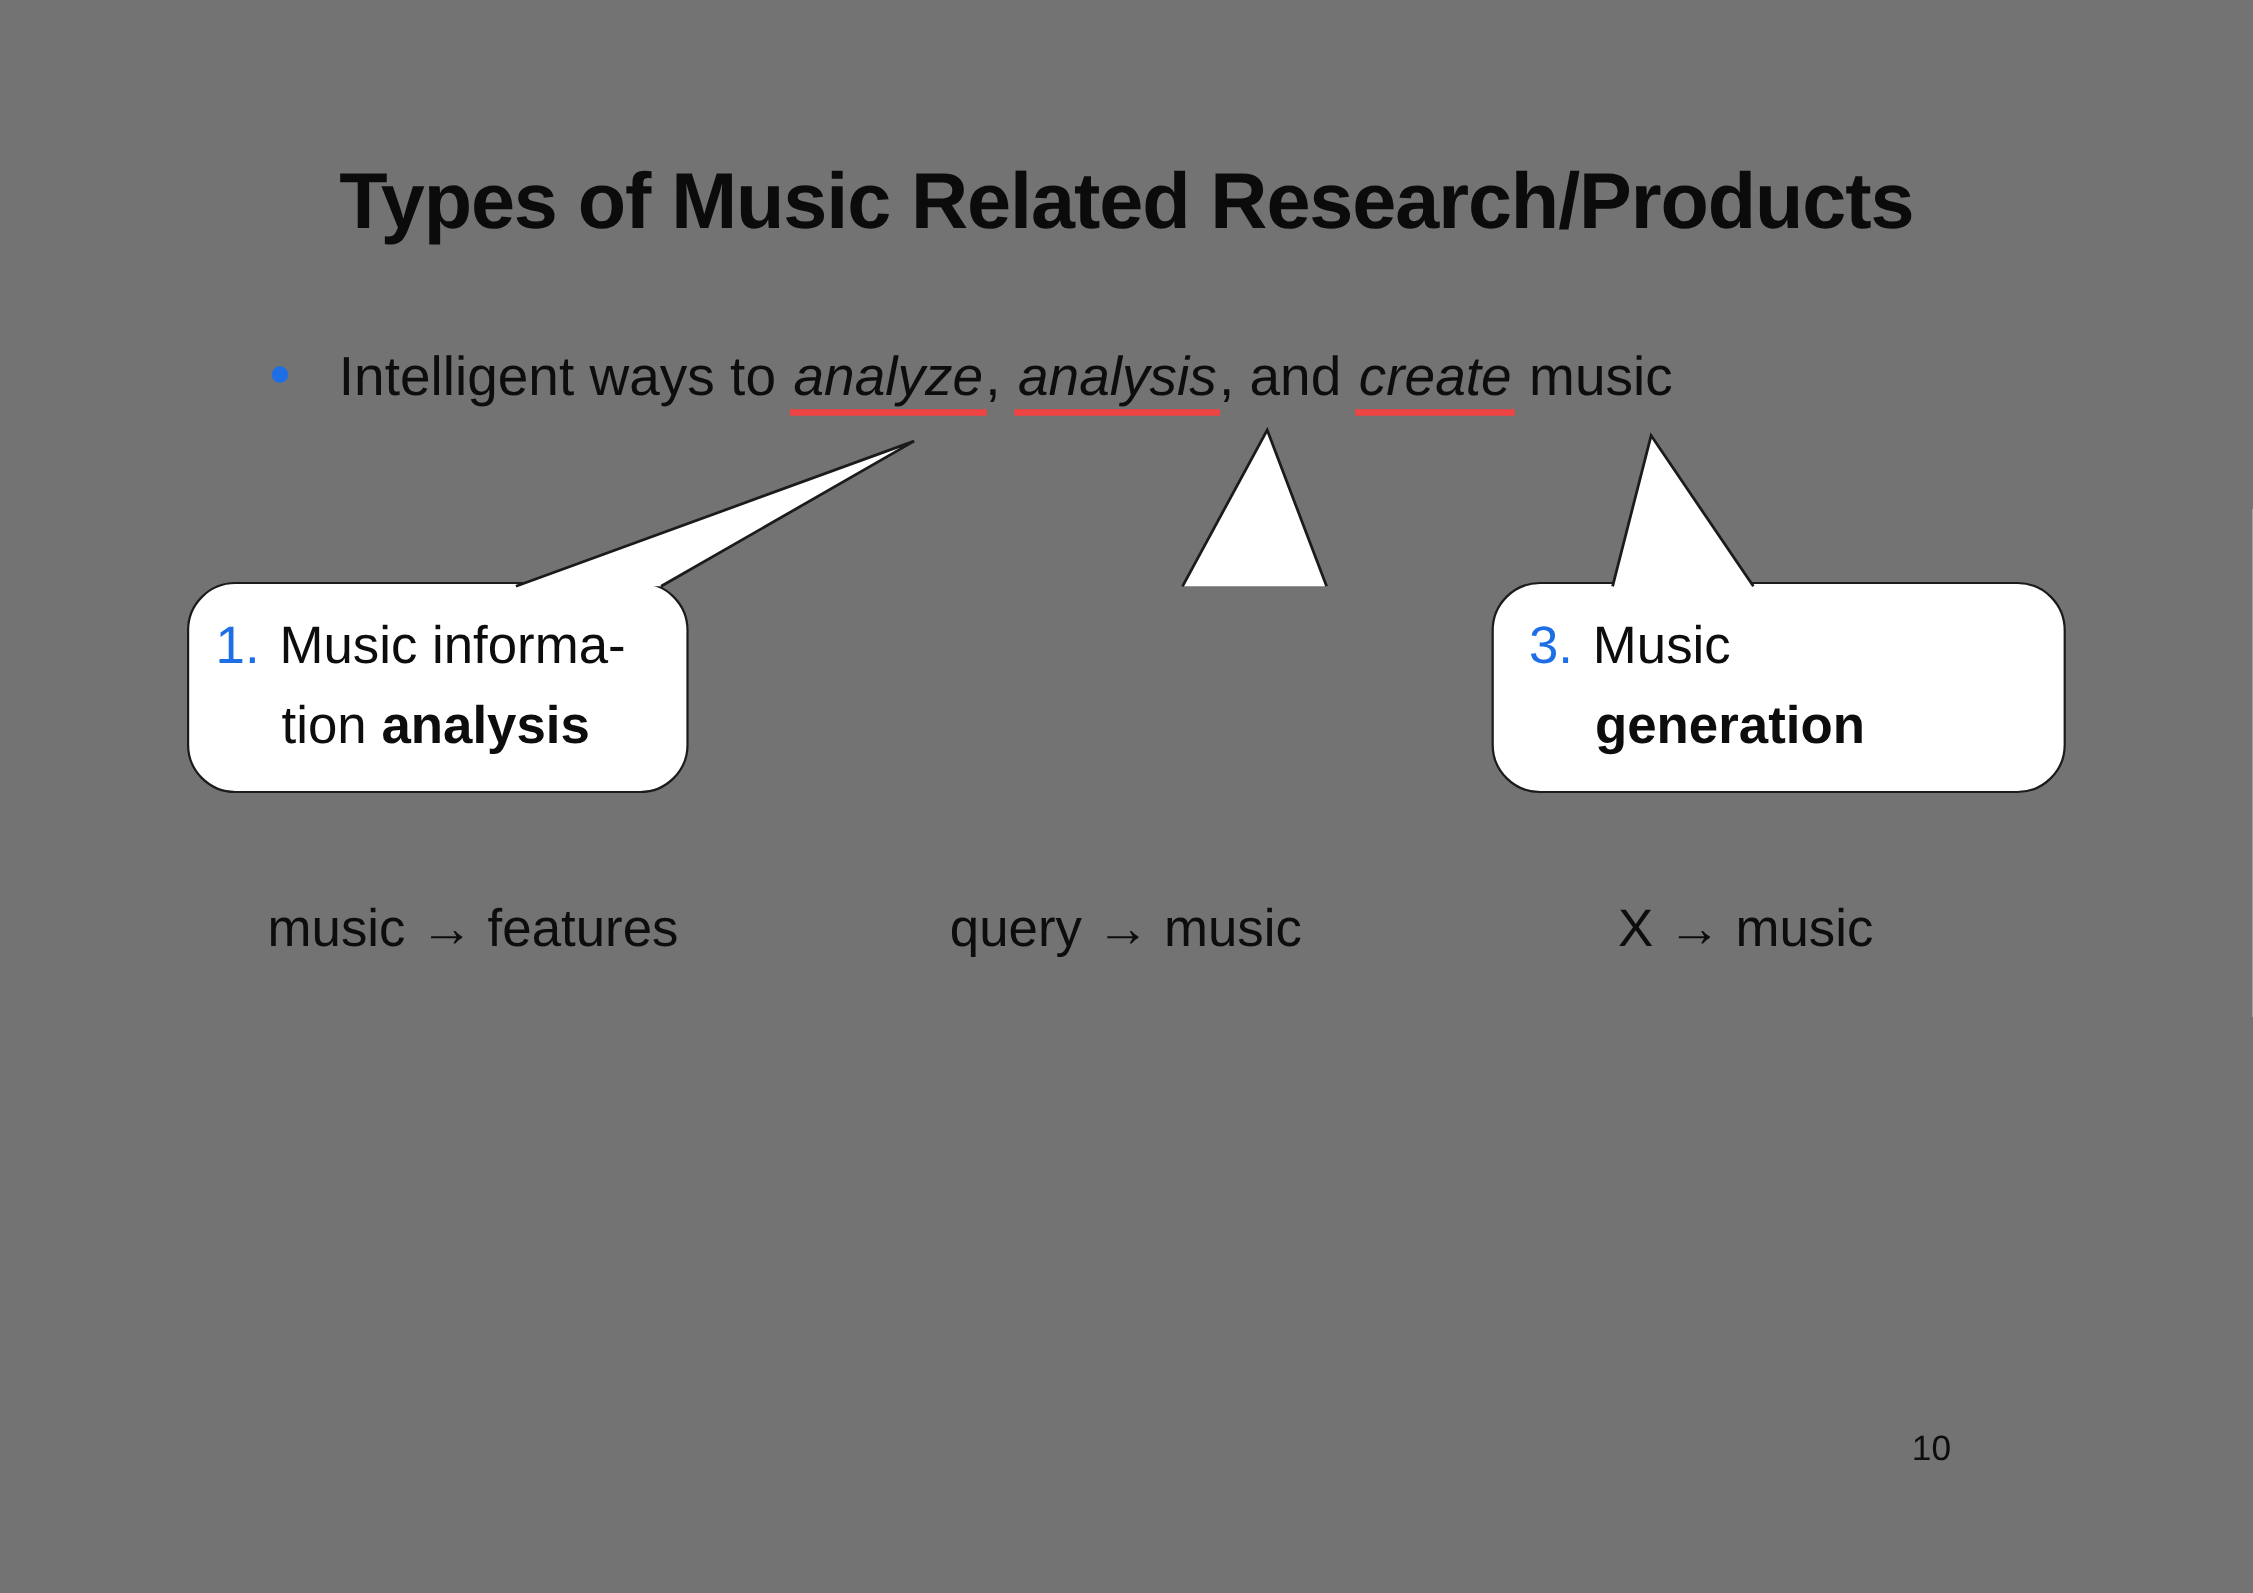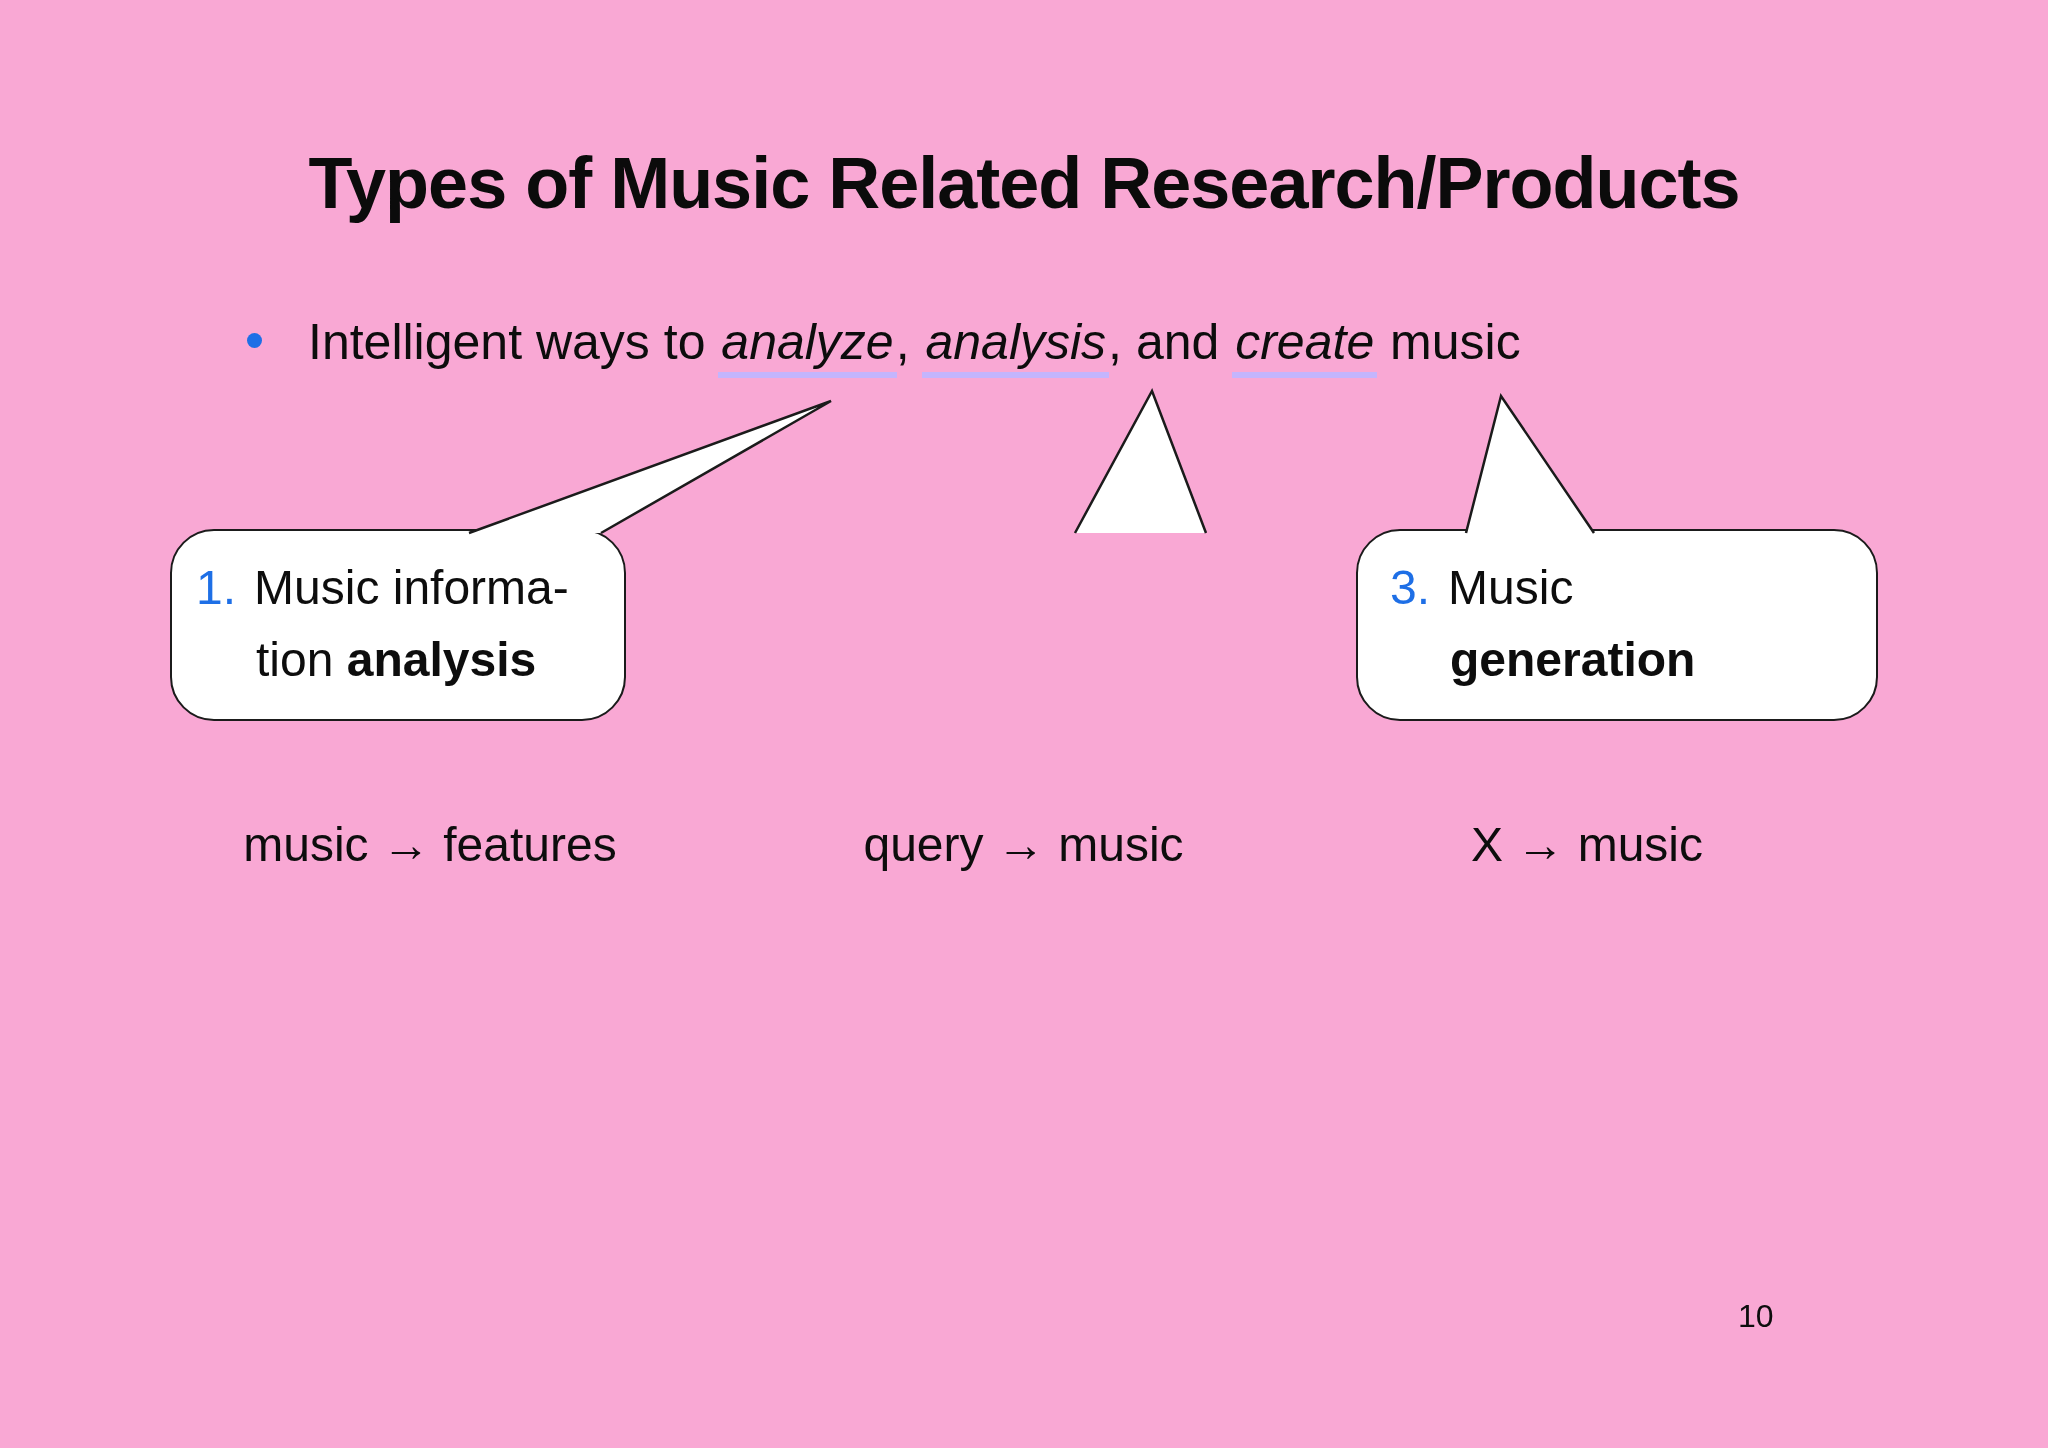--- a/index.html
+++ b/index.html
@@ -4,21 +4,21 @@
 <style>
   html, body {
     margin: 0;
     padding: 0;
     background: #ffffff;
   }
   .slide {
     position: relative;
     width: 2048px;
     height: 1448px;
-    background: #f9a8d4;
+    background: #737373;
     overflow: hidden;
     font-family: "Liberation Sans", "DejaVu Sans", sans-serif;
     color: #0d0d0d;
   }
   .title {
     position: absolute;
     left: 0;
     top: 142px;
     width: 100%;
     text-align: center;
@@ -42,21 +42,21 @@
     left: 308px;
     top: 314px;
     margin: 0;
     font-size: 50px;
     white-space: nowrap;
     line-height: 1.15;
   }
   .kw {
     font-style: italic;
     display: inline-block;
-    border-bottom: 6px solid #c4b5fd;
+    border-bottom: 6px solid #ef4444;
     padding: 0 3px 3px 3px;
     margin: 0 -1px;
     line-height: 1.05;
   }
   .tails {
     position: absolute;
     left: 0;
     top: 0;
     z-index: 3;
     pointer-events: none;

